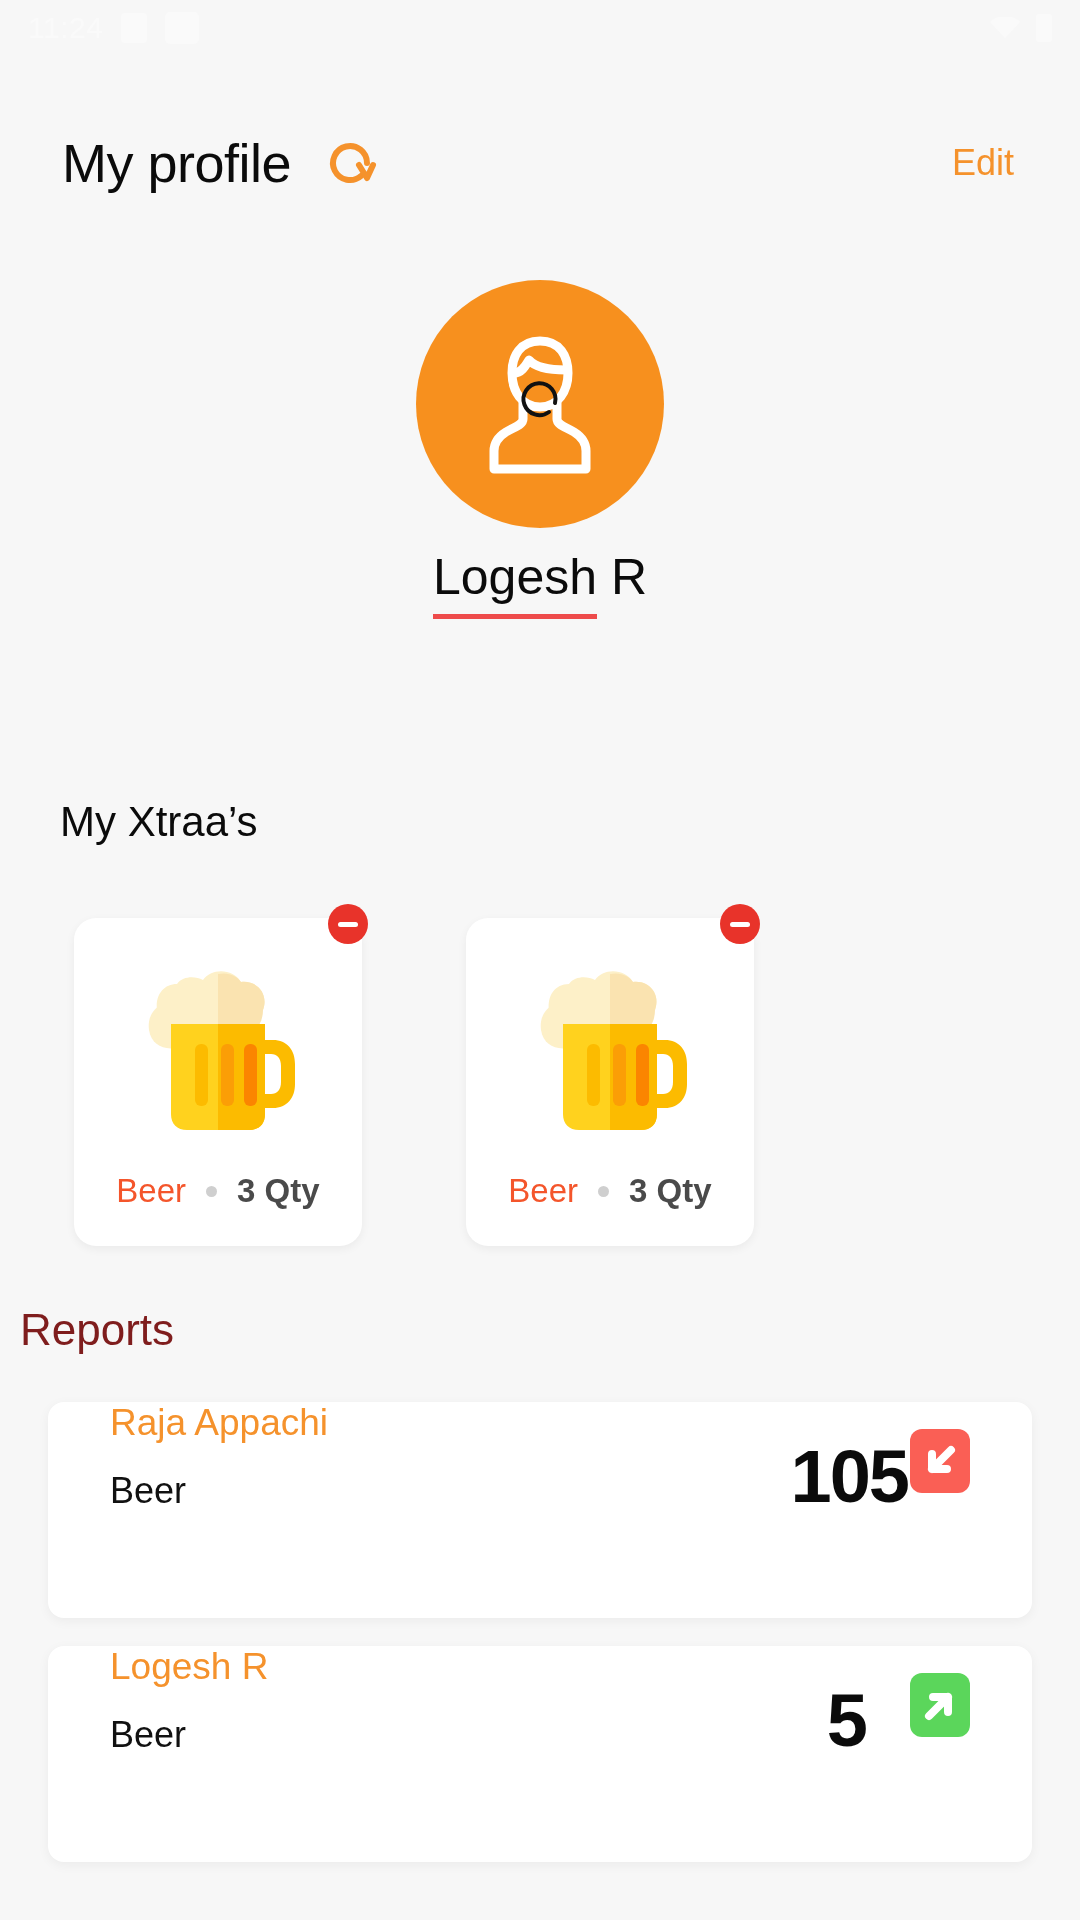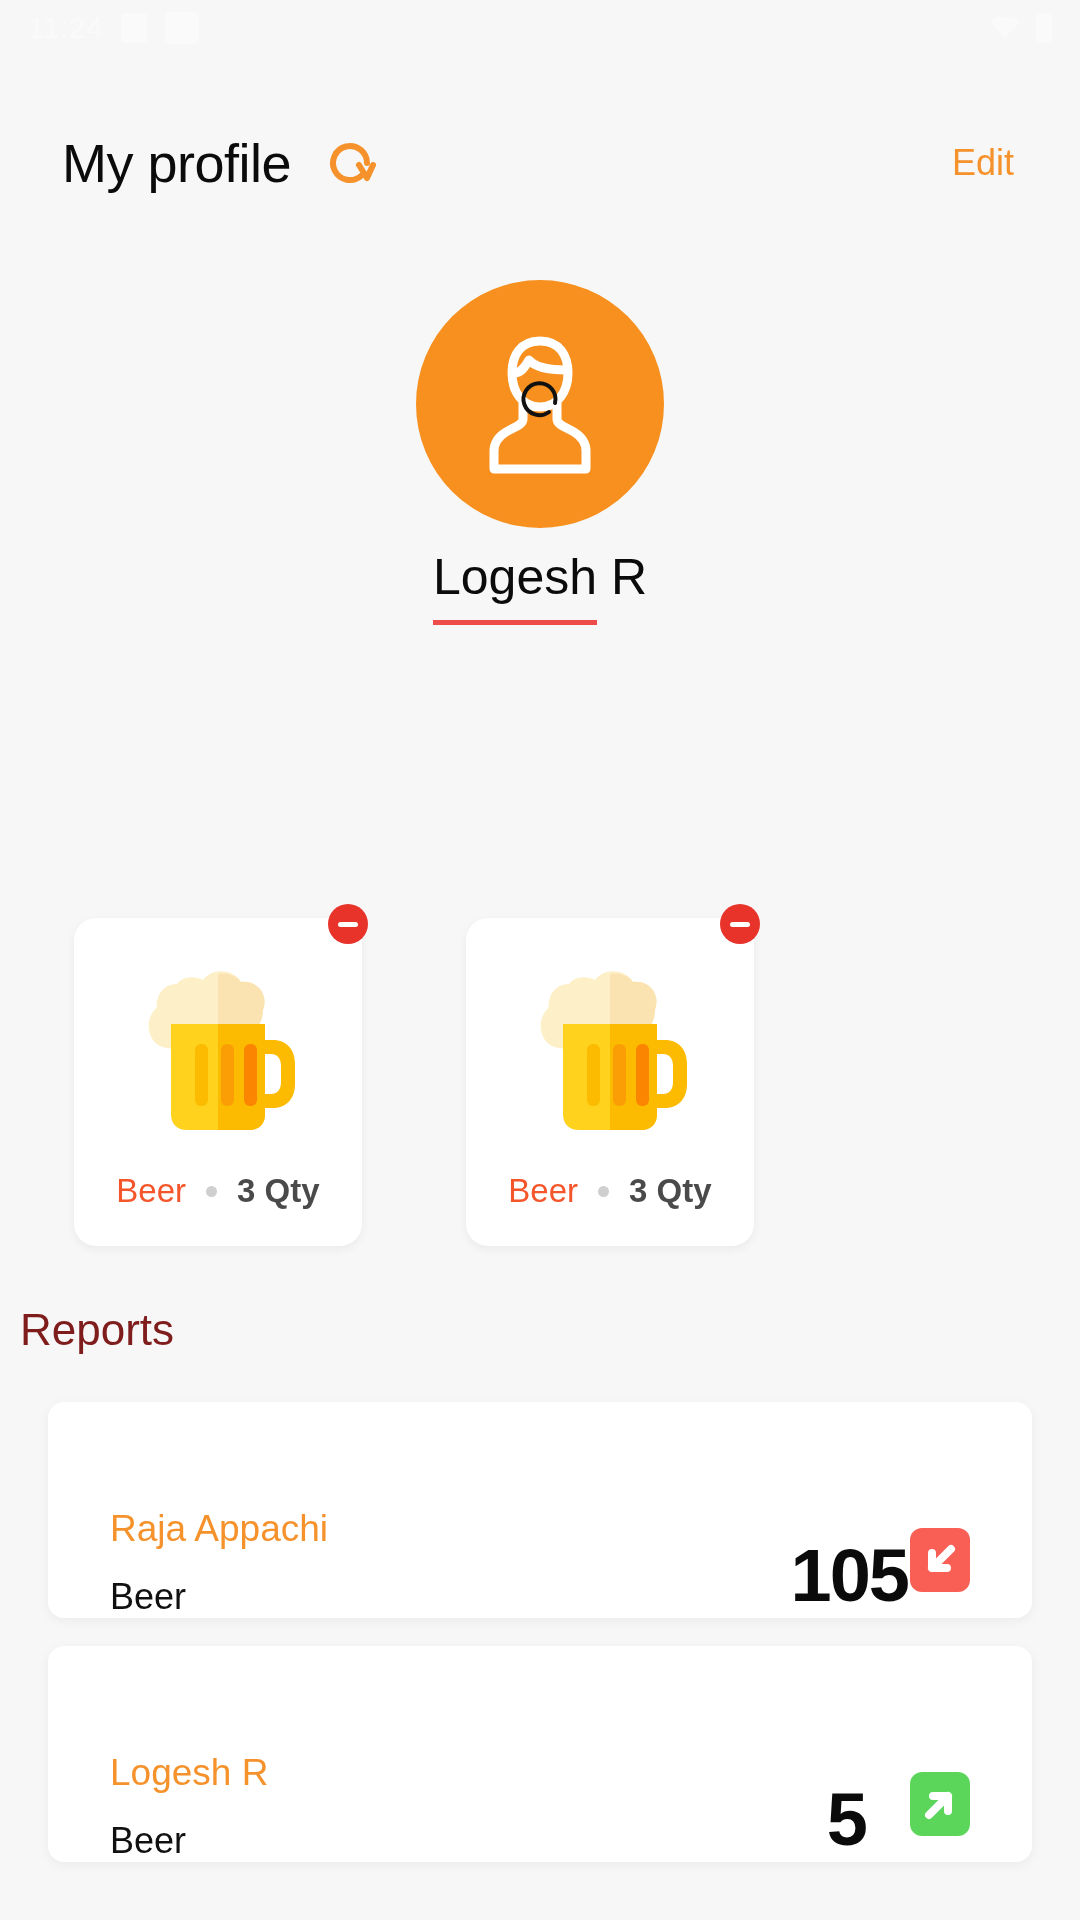--- a/index.html
+++ b/index.html
@@ -52,21 +52,21 @@
     transform:translate(-50%,-50%) translate(2px, -8px);
     width:54px; height:54px;
   }
 
   
   .profile-name {
     position:absolute; top:548px; left:0; width:1080px; text-align:center;
     font-size:50px; color:#0B0B0B;
   }
   .name-first {
-    border-bottom:5px solid #EE4B4B; padding-bottom:15px;
+    border-bottom:5px solid #EE4B4B; padding-bottom:9px;
   }
   .profile-sub {
     position:absolute; top:668px; left:0; width:1080px; text-align:center;
     font-size:33px; color:#C2C2C2;
   }
 
   
   .sec-xtraa {
     position:absolute; top:798px; left:60px;
     font-size:42px; color:#0B0B0B;
@@ -101,21 +101,21 @@
     width:40px; height:40px; border-radius:50%; background:#E8332A;
     display:flex; align-items:center; justify-content:center;
   }
   .minus-badge .bar { width:20px; height:5px; background:#fff; border-radius:3px; }
 
   
   .reports { position:absolute; top:1402px; left:48px; width:984px; }
   .rcard {
     width:984px; height:216px; background:#FFFFFF; border-radius:16px;
     box-shadow:0 3px 12px rgba(0,0,0,.05);
-    display:flex; align-items:flex-end; justify-content:space-between;
+    display:flex; align-items:flex-start; justify-content:space-between;
     padding:0 62px; margin-bottom:28px;
   }
   .rc-left { display:flex; flex-direction:column; gap:26px; }
   .rc-person { font-size:37px; color:#F5922C; }
   .rc-item { font-size:36px; color:#111; }
   .rc-right { display:flex; align-items:center; }
   .rc-value { font-size:74px; font-weight:bold; color:#0B0B0B; letter-spacing:-2px;margin-top:32px; }
   .rc-badge {
     width:60px; height:64px; border-radius:12px;
     display:flex; align-items:center; justify-content:center;
@@ -169,20 +169,21 @@
           <path d="M40 34 a16 16 0 1 0 -6 9" fill="none" stroke="#111111" stroke-width="4" stroke-linecap="round"></path>
         </svg>
       </span>
     </div>
   </div>
 
   <div class="profile-name">
     <span class="name-first">Logesh</span><span> R</span>
   </div>
 
+  <div class="sec-xtraa">My Xtraa’s</div>
 
   <div class="xtraa-row">
 
     <div class="xcard">
       <span class="minus-badge">
           <span class="bar"></span>
         </span>
       <span class="xcard-img">
         <svg viewBox="0 0 170 180" width="170" height="180">
           <path d="M42 40 C22 40 14 54 16 68 C18 82 30 88 42 86 L42 40Z" fill="#FDF0C8"></path>

